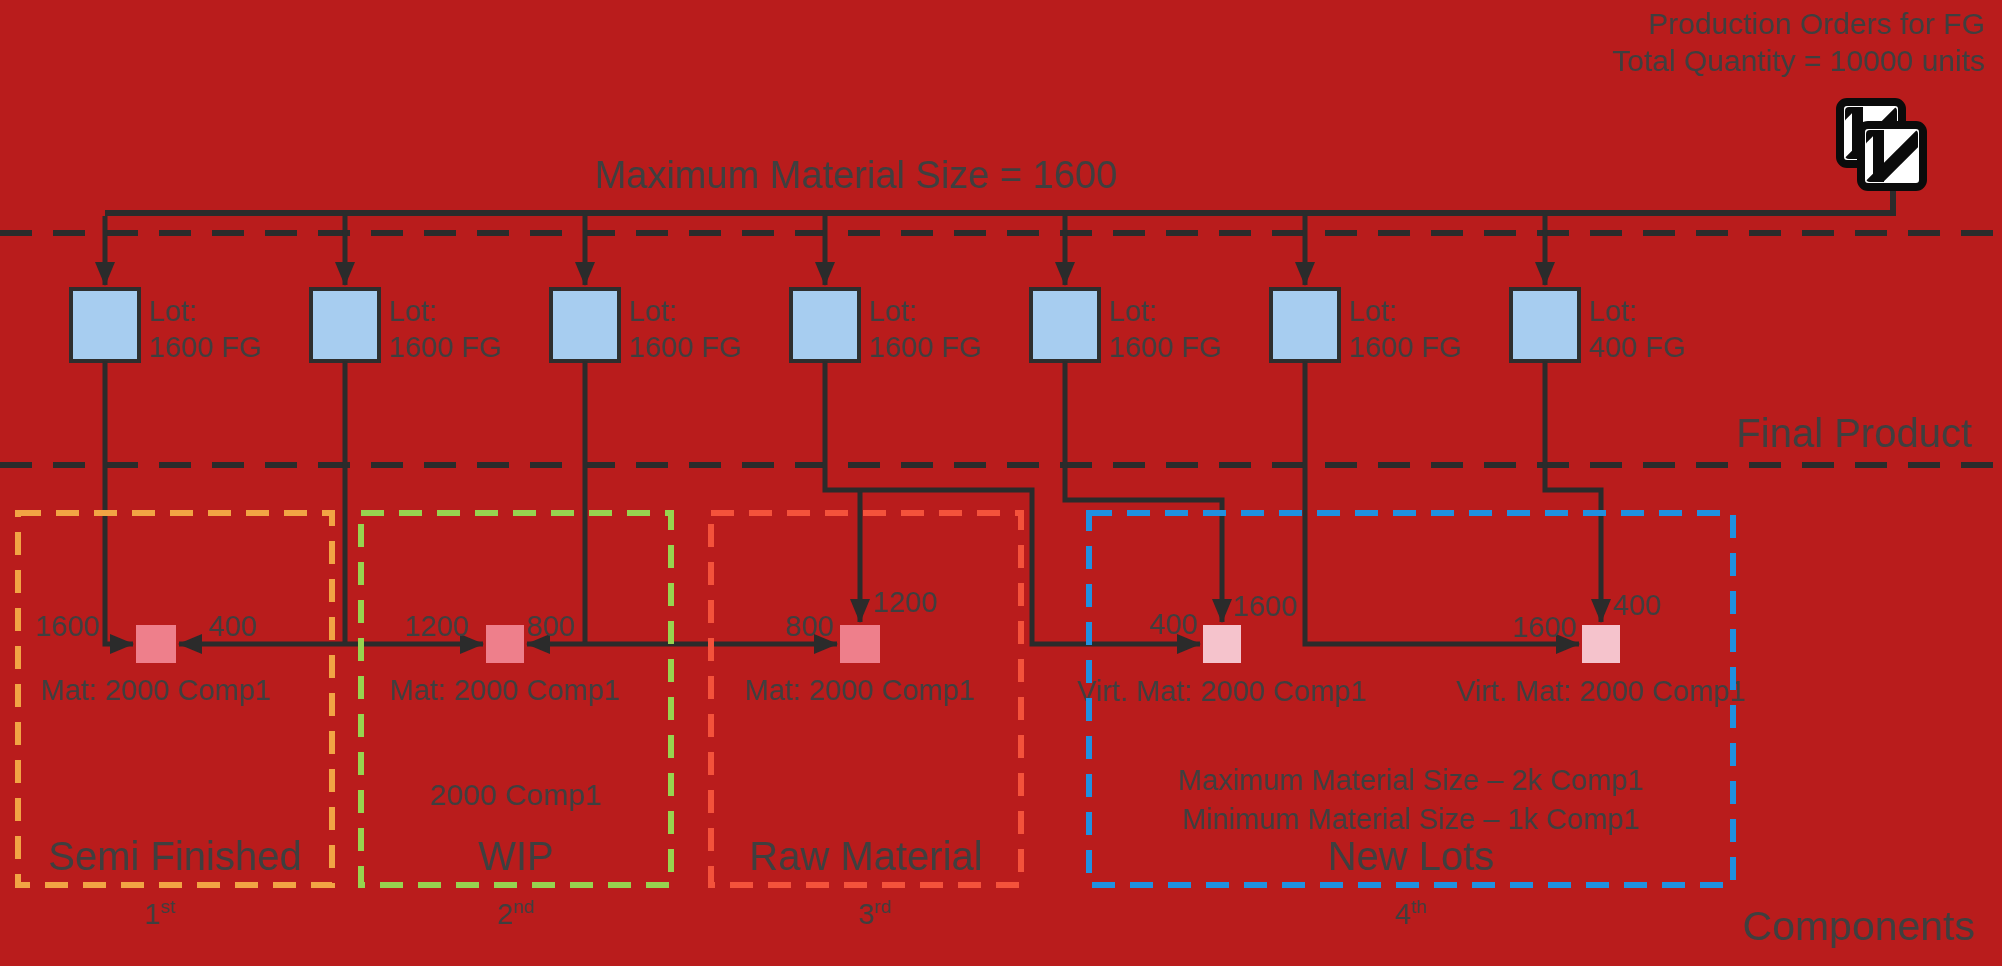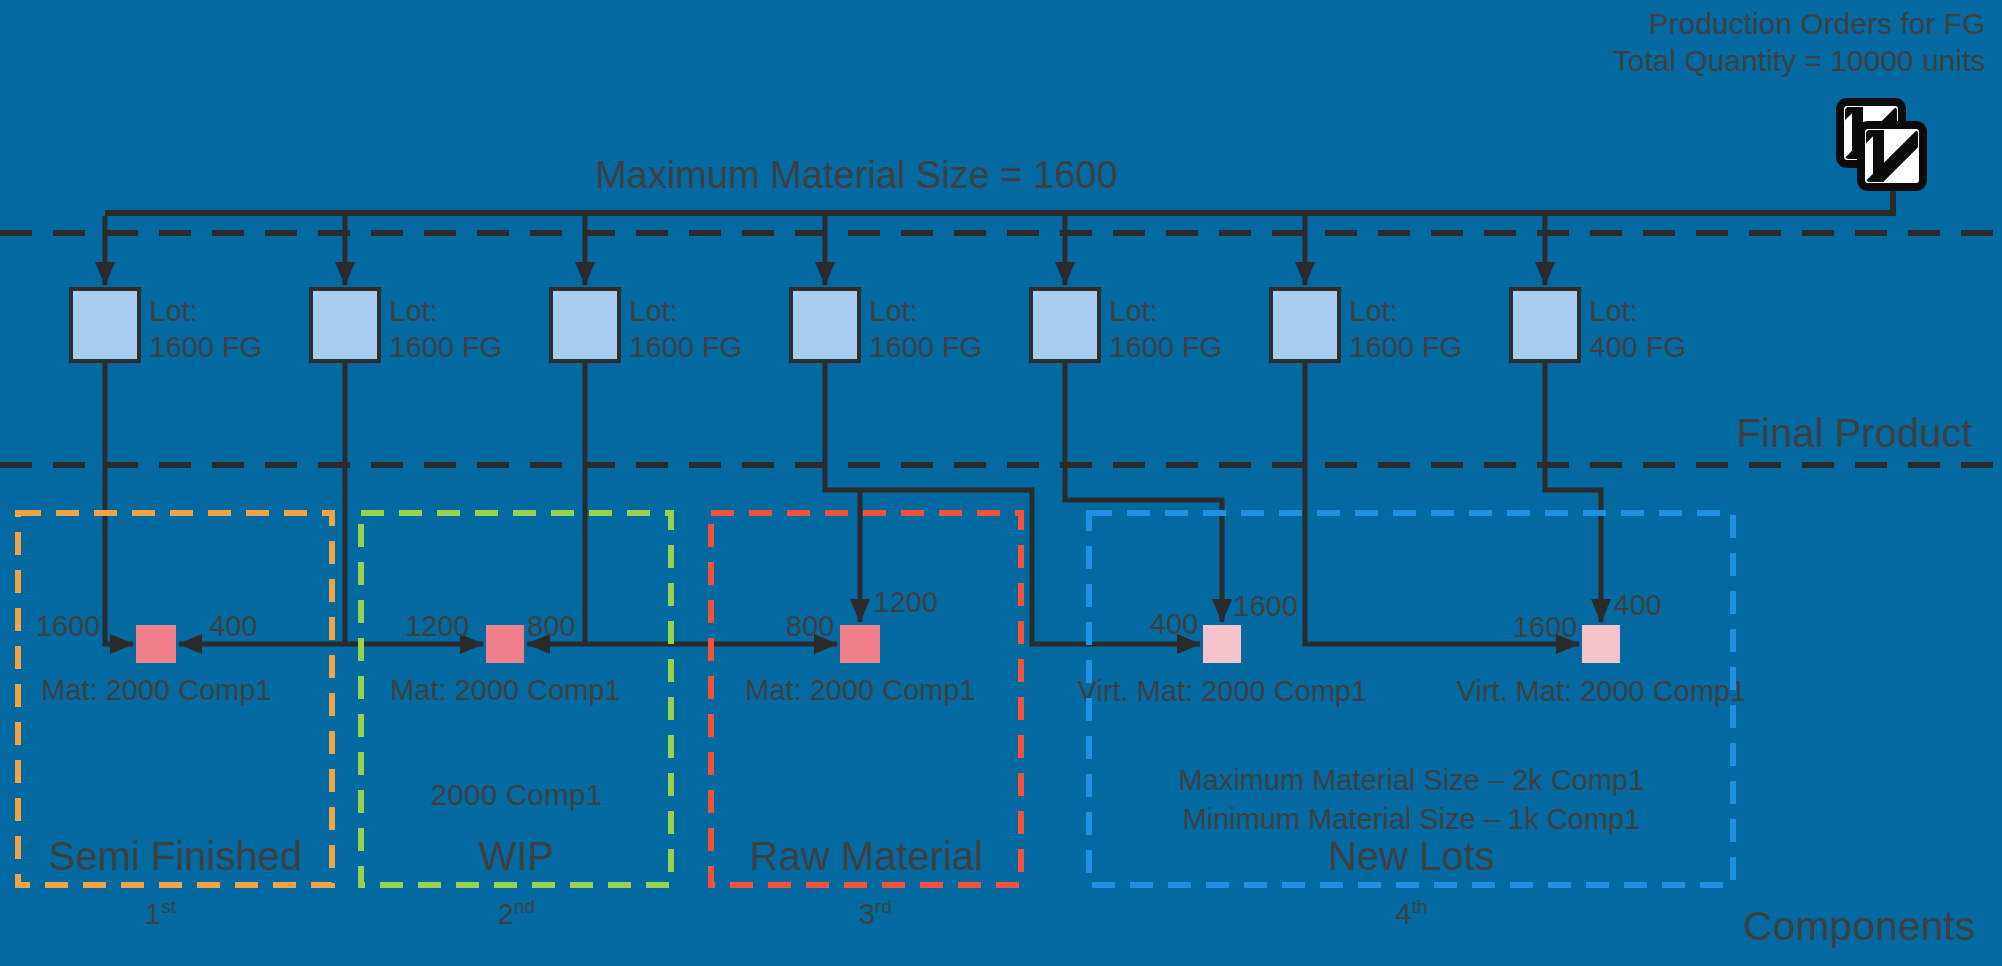--- a/index.html
+++ b/index.html
@@ -1,16 +1,16 @@
 <!DOCTYPE html>
 <html><head>
 <meta charset="utf-8">
 <style>
   html,body{margin:0;padding:0;background:#4B6053;}
-  .stage{position:relative;width:2002px;height:966px;background:#0369a1;overflow:hidden;text-align:center;}
+  .stage{position:relative;width:2002px;height:966px;background:#b91c1c;overflow:hidden;text-align:center;}
   svg{display:block;}
   text{font-family:"Liberation Sans", sans-serif;fill:#3F3F3F;}
   .t-small{font-size:29px;}
   .t-mid{font-size:30px;}
   .t-title{font-size:38px;}
   .t-big{font-size:40px;}
   .t-zone{font-size:41px;}
   .flow{fill:none;stroke-linejoin:miter;stroke-width:5px;}
   .busline{fill:none;stroke-width:6px;}
   .sep{fill:none;stroke-width:6px;stroke-dasharray:32 21;}

